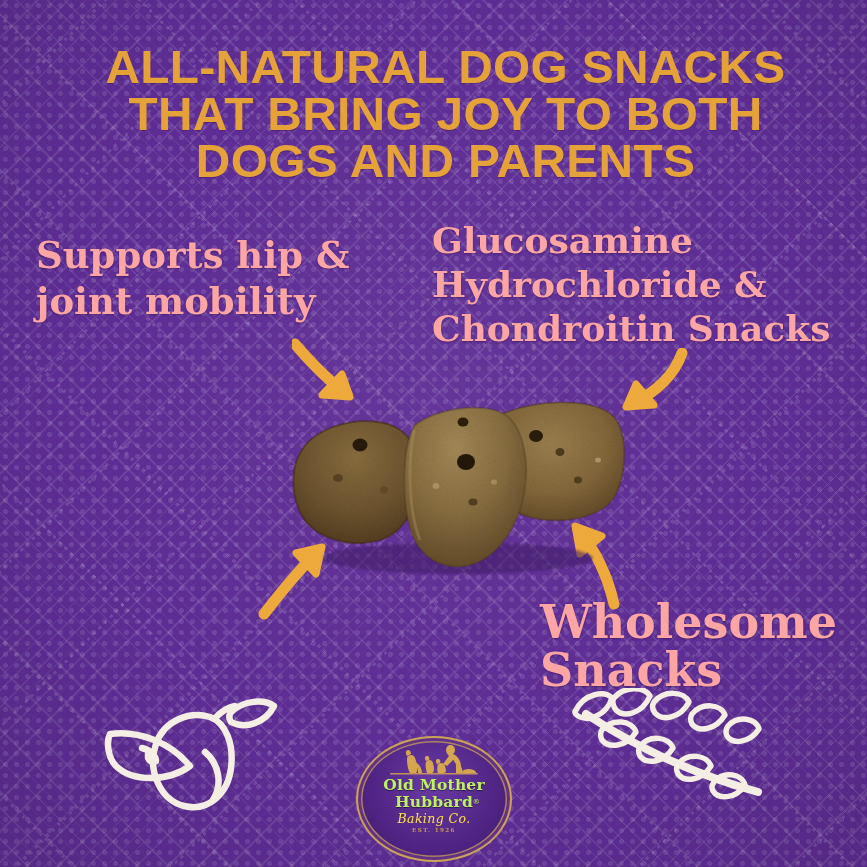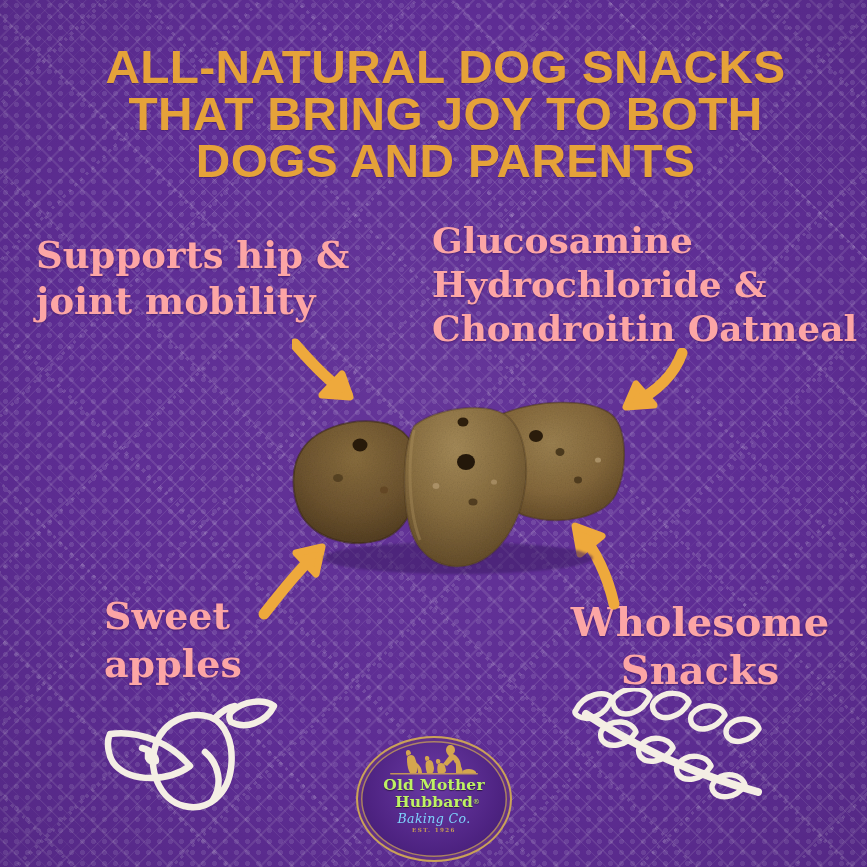--- a/index.html
+++ b/index.html
@@ -122,21 +122,21 @@
     font-weight: bold;
     font-size: 36px;
     line-height: 42px;
     text-shadow: 0 1px 2px rgba(40,10,70,0.45);
   }
   .callout .ln { display: block; white-space: nowrap; }
 
   #callout-hip  { left: 36px;  top: 232px; text-align: left;   font-size: 37px; line-height: 46px; }
   #callout-gluc { left: 432px; top: 218px; width: 428px; text-align: left; font-size: 36px; line-height: 44px; }
   #callout-apple{ left: 104px; top: 592px; text-align: left;   font-size: 38px; line-height: 48px; }
-  #callout-oat  { left: 540px; top: 598px; width: 320px; text-align: center; font-size: 40px; line-height: 48px; }
+  #callout-oat  { left: 540px; top: 598px; width: 320px; text-align: left; font-size: 46px; line-height: 48px; }
 
   
   .biscuits {
     position: absolute;
     left: 268px;
     top: 390px;
     width: 380px;
     height: 190px;
   }
 
@@ -186,21 +186,21 @@
   .logo-name2 { position: relative; }
   .logo-tm {
     position: absolute;
     right: -7px;
     top: 1px;
     font-size: 7px;
     font-weight: normal;
   }
   .logo-script {
     margin-top: 2px;
-    color: #7dd3fc;
+    color: #fde047;
     font-family: "DejaVu Serif", "Liberation Serif", serif;
     font-style: italic;
     font-size: 12.5px;
     line-height: 13px;
     letter-spacing: 0.4px;
     white-space: nowrap;
   }
   .logo-est {
     margin-top: 2px;
     color: #c79c53;
@@ -234,27 +234,23 @@
   </div>
 
   <div class="callout" id="callout-hip">
     <span class="ln">Supports hip &amp;</span>
     <span class="ln">joint mobility</span>
   </div>
 
   <div class="callout" id="callout-gluc">
     <span class="ln">Glucosamine</span>
     <span class="ln">Hydrochloride &amp;</span>
-    <span class="ln">Chondroitin Oatmeal</span>
-  </div>
-
-  <div class="callout" id="callout-apple">
-    <span class="ln">Sweet</span>
-    <span class="ln">apples</span>
-  </div>
+    <span class="ln">Chondroitin Snacks</span>
+  </div>
+
 
   <div class="callout" id="callout-oat">
     <span class="ln">Wholesome</span>
     <span class="ln">Snacks</span>
   </div>
 
   <svg class="arrow" style="left:292px; top:338px; width:120px; height:76px;" viewBox="0 0 120 76">
     <path d="M3 6 C22 28, 38 44, 55 56" fill="none" stroke="#eea93c" stroke-width="11" stroke-linecap="round"></path>
     <path d="M58 59 L30 57 L50 36 Z" fill="#eea93c" stroke="#eea93c" stroke-width="7" stroke-linejoin="round"></path>
   </svg>

